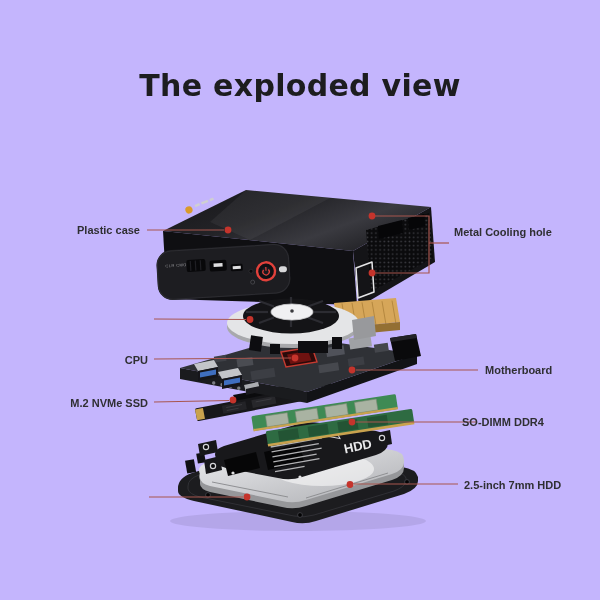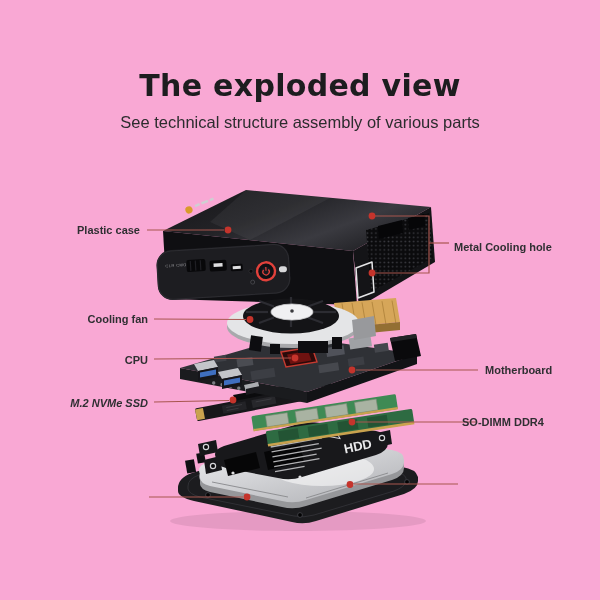--- a/index.html
+++ b/index.html
@@ -1,42 +1,41 @@
 <!DOCTYPE html>
 <html><head>
 <meta charset="utf-8">
 <style>
   html,body{margin:0;padding:0;background:#ffffff;}
-  .stage{position:relative;width:600px;height:600px;margin:0 auto;background:#f9a8d4;overflow:hidden;
+  .stage{position:relative;width:600px;height:600px;margin:0 auto;background:#c4b5fd;overflow:hidden;
          font-family:"Liberation Sans",sans-serif;}
   .header{position:absolute;top:68px;left:0;width:600px;text-align:center;}
   .header h1{margin:0;font-size:30px;font-weight:700;color:#1d1d1f;letter-spacing:.3px;
              font-family:"DejaVu Sans","Liberation Sans",sans-serif;}
   .header p{margin:10px 0 0 0;font-size:16.5px;font-weight:400;color:#2c2c2e;}
   .diagram-svg{position:absolute;left:0;top:0;}
   .callout{position:absolute;font-size:11px;font-weight:700;color:#2f2f32;white-space:nowrap;line-height:18px;}
   .c-left{text-align:right;}
   .c-plastic{right:460px;top:221px;}
   .c-fan{right:452px;top:310px;}
   .c-cpu{right:452px;top:351px;margin-left:24px;}
-  .c-ssd{right:452px;top:394px;font-style:italic;}
+  .c-ssd{right:452px;top:394px;}
   .c-plate{right:457px;top:489px;}
-  .c-hole{left:454px;top:238px;}
+  .c-hole{left:454px;top:223px;}
   .c-mobo{left:485px;top:361px;}
   .c-ram{left:462px;top:413px;}
   .c-hdd{left:464px;top:476px;}
 </style>
 </head>
 <body>
 
 <div class="stage">
 
   <div class="header">
     <h1>The exploded view</h1>
-    <p>See technical structure assembly of various parts</p>
   </div>
 
   <svg class="diagram-svg" width="600" height="600" viewBox="0 0 600 600">
     <defs>
       <linearGradient id="caseTopG" x1="0" y1="0" x2="1" y2="0.6">
         <stop offset="0" stop-color="#151518"></stop>
         <stop offset="0.45" stop-color="#232327"></stop>
         <stop offset="0.75" stop-color="#3a3a40"></stop>
         <stop offset="1" stop-color="#222226"></stop>
       </linearGradient>
@@ -263,20 +262,20 @@
       <circle cx="247" cy="497" r="3.4"></circle>
       <circle cx="372" cy="216" r="3.4"></circle>
       <circle cx="372" cy="273" r="3.4"></circle>
       <circle cx="352" cy="370" r="3.4"></circle>
       <circle cx="352" cy="422" r="3.4"></circle>
       <circle cx="350" cy="484.5" r="3.4"></circle>
     </g>
   </svg>
 
   <div class="callout c-left c-plastic">Plastic case</div>
-  <div class="callout c-left c-fan">Cooling fan</div>
   <div class="callout c-left c-cpu">CPU</div>
   <div class="callout c-left c-ssd">M.2 NVMe SSD</div>
   <div class="callout c-hole">Metal Cooling hole</div>
   <div class="callout c-mobo">Motherboard</div>
   <div class="callout c-ram">SO-DIMM DDR4</div>
+  <div class="callout c-hdd">2.5-inch 7mm HDD</div>
 
 </div>
 
 </body></html>

